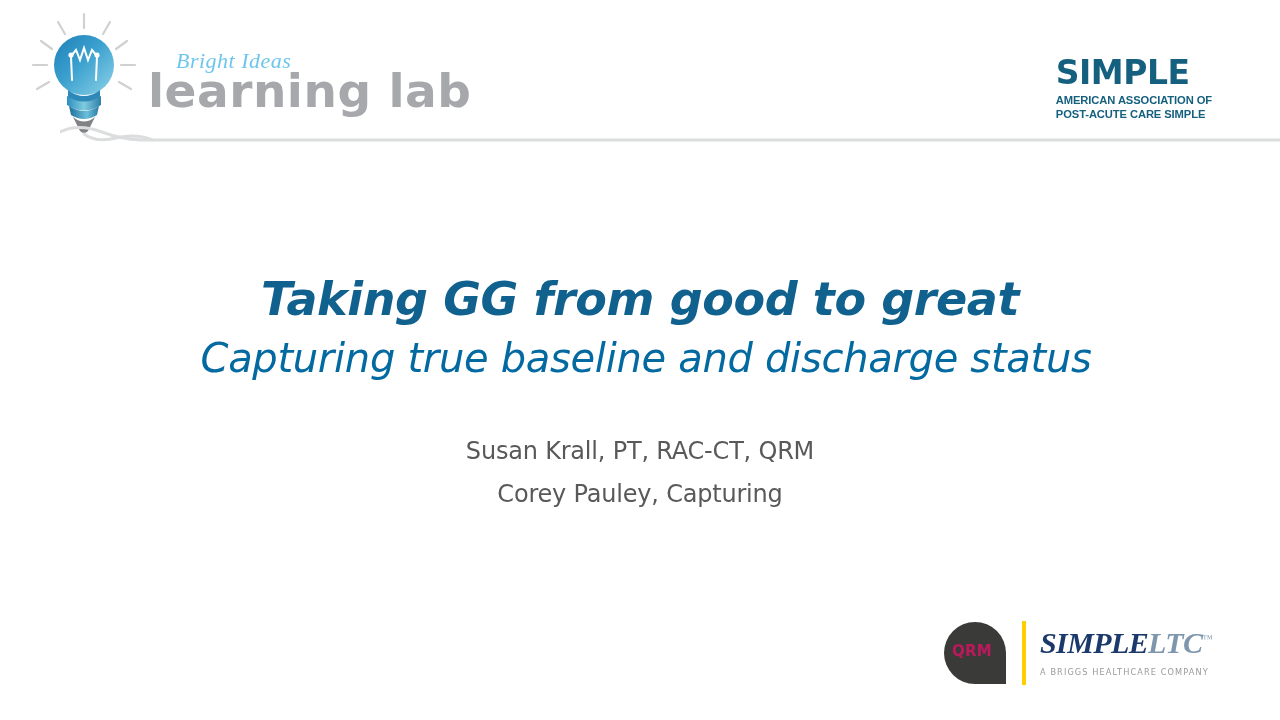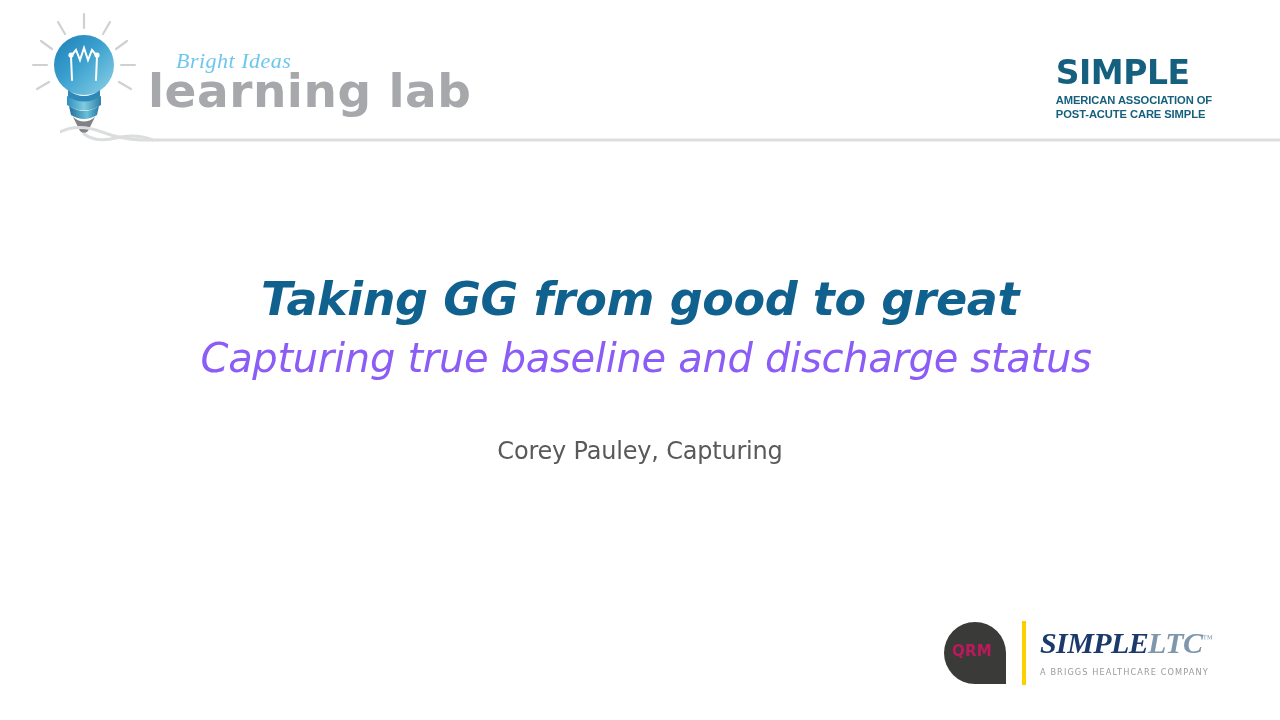--- a/index.html
+++ b/index.html
@@ -126,21 +126,21 @@
     color: #11618F;
     line-height: 1.18;
     letter-spacing: -0.4px;
     margin: 0;
     white-space: nowrap;
   }
   #slide-subtitle {
     font-family: "DejaVu Sans", sans-serif;
     font-size: 40px;
     font-weight: 400;
-    color: #8b5cf6;
+    color: #0369a1;
     line-height: 1.2;
     letter-spacing: -0.3px;
     margin: 8px 0 0 12px;
     white-space: nowrap;
   }
 
   
   #presenters {
     position: absolute;
     left: 0;
@@ -315,20 +315,21 @@
 
   </div>
 </div>
 
 <div id="title-block">
   <div id="slide-title">Taking GG from good to great</div>
   <div id="slide-subtitle">Capturing true baseline and discharge status</div>
 </div>
 
 <div id="presenters">
+  <div class="presenter-line">Susan Krall, PT, RAC-CT, QRM</div>
   <div class="presenter-line">Corey Pauley, Capturing</div>
 </div>
 
 <div id="footer-logos">
 
   <div id="qrm-logo">
     <div id="qrm-shape"></div>
     <div id="qrm-text">QRM</div>
   </div>
 

